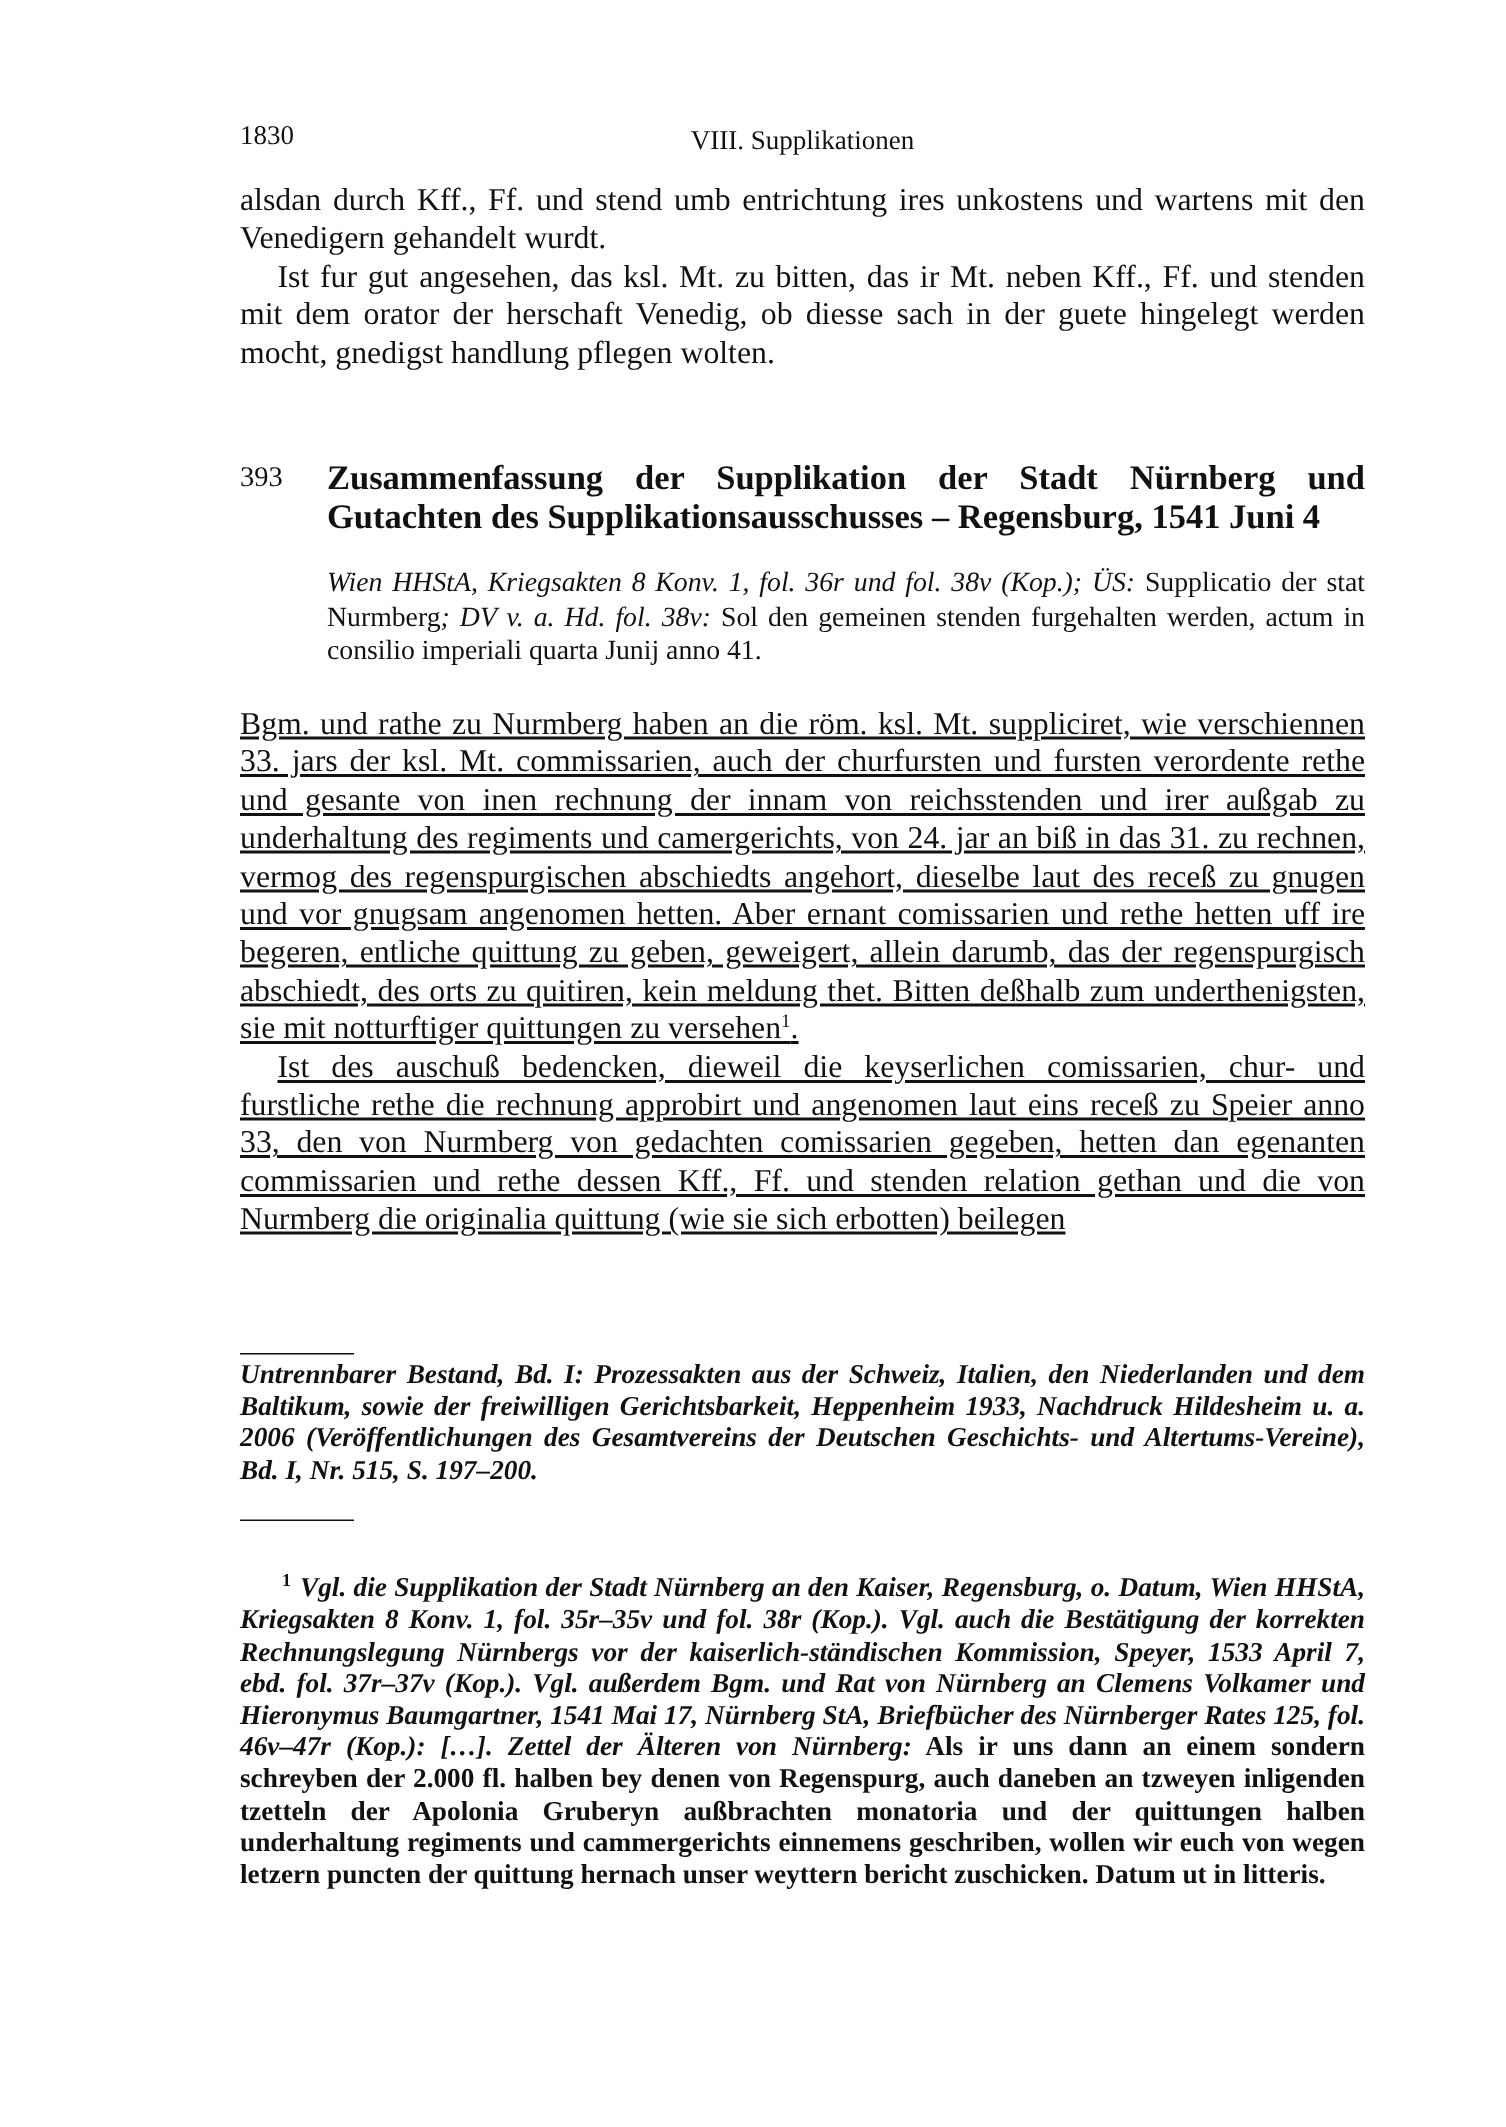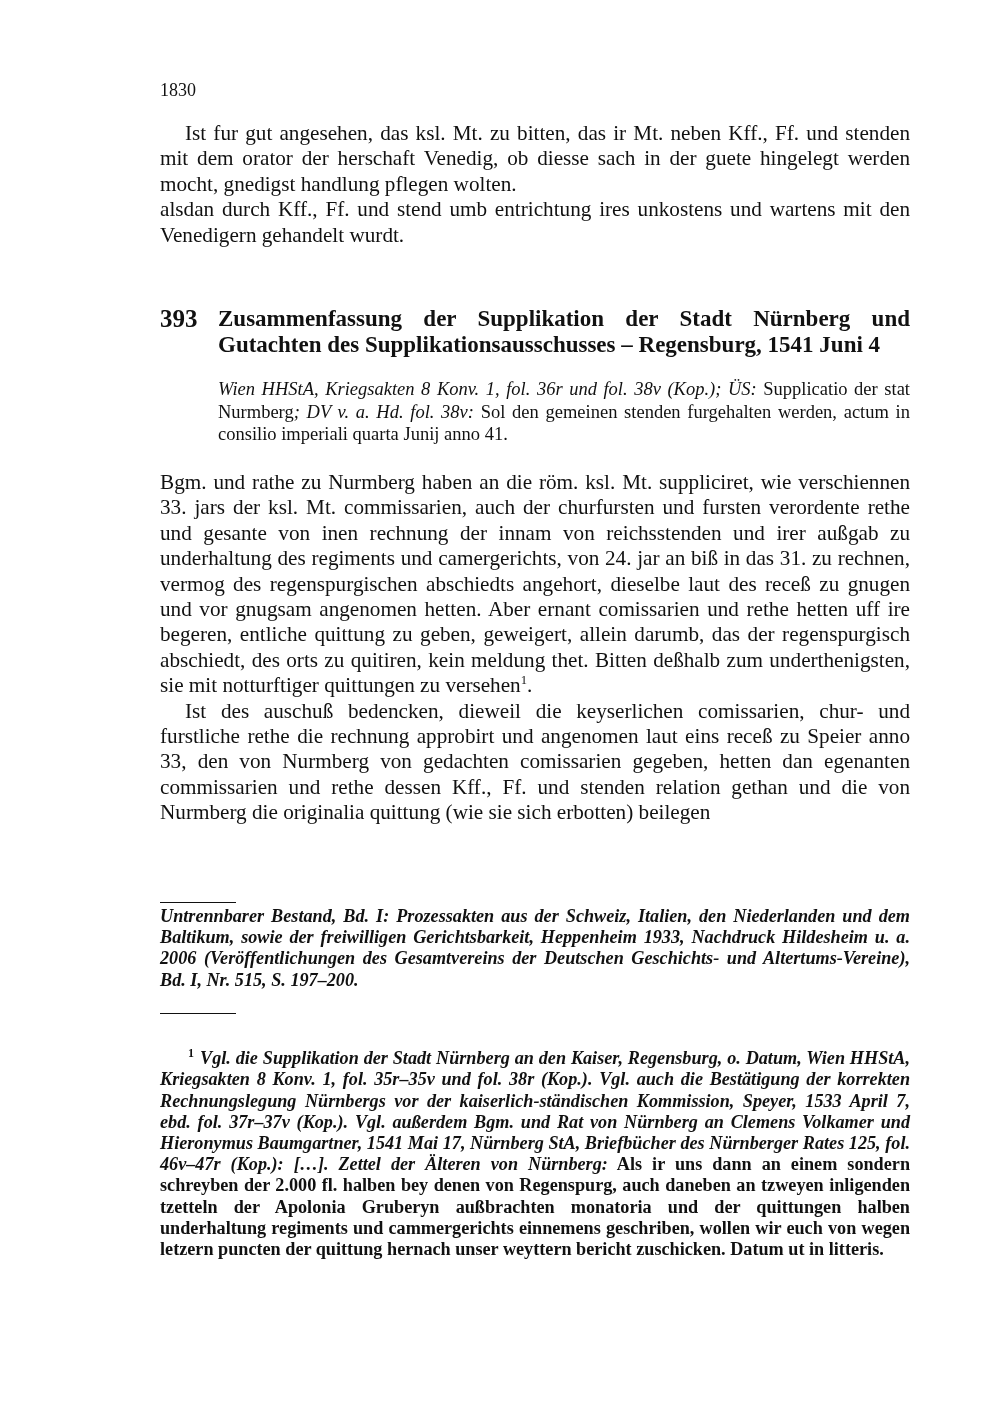--- a/index.html
+++ b/index.html
@@ -6,44 +6,45 @@
   body { width: 1004px; height: 1418px; position: relative; overflow: hidden;
          font-family: "Liberation Serif", "DejaVu Serif", serif; color: #111; }
   .page { position: absolute; left: 160px; top: 0; width: 750px; }
   .header { position: absolute; top: 80px; left: 0; width: 750px; height: 26px; }
   .header .pno { position: absolute; left: 0; top: 0; font-size: 18px; }
   .header .running { position: absolute; left: 0; right: 0; text-align: center; top: 3px; font-size: 18px; }
   .body-text { font-size: 21.2px; line-height: 25.4px; text-align: justify; margin: 0; }
   .indent { text-indent: 25px; }
   .block1 { position: absolute; top: 121px; left: 0; width: 750px; }
   .entry { position: absolute; top: 306px; left: 0; width: 750px; }
-  .entry .num { position: absolute; left: 0; top: 0; font-weight: bold; font-size: 25px; line-height: 26px; }
+  .entry .num { position: absolute; left: 0; top: 0; font-weight: normal; font-size: 19px; line-height: 26px; }
   .entry .title { margin-left: 58px; font-weight: bold; font-size: 23px; line-height: 26px; text-align: justify; }
   .source { position: absolute; top: 378px; left: 58px; width: 692px; font-size: 18.5px; line-height: 22.5px; text-align: justify; }
   .it { font-style: italic; }
-  .block2 { position: absolute; top: 470px; left: 0; width: 750px; }
+  .block2 { position: absolute; top: 470px; left: 0; width: 750px; text-decoration: underline; }
   .rule { position: absolute; left: 0; width: 76px; height: 1px; background: #111; }
   .fn { font-size: 18.2px; line-height: 21.2px; text-align: justify; margin: 0; font-weight: bold; }
   .fn-a { position: absolute; top: 906px; left: 0; width: 750px; }
   .fn-b { position: absolute; top: 1043px; left: 0; width: 750px; }
   sup { font-size: 0.6em; vertical-align: 0.6em; line-height: 0; }
   .fn-num { font-size: 12px; vertical-align: 0.6em; padding-left: 28px; padding-right: 6px; }
 </style>
 </head>
 <body>
 
 <div class="page">
 
   <div class="header">
     <span class="pno">1830</span>
+    <span class="running">VIII. Supplikationen</span>
   </div>
 
   <div class="block1">
+    <p class="body-text">alsdan durch Kff., Ff. und stend umb entrichtung ires unkostens und wartens mit den Venedigern gehandelt wurdt.</p>
     <p class="body-text indent">Ist fur gut angesehen, das ksl. Mt. zu bitten, das ir Mt. neben Kff., Ff. und stenden mit dem orator der herschaft Venedig, ob diesse sach in der guete hingelegt werden mocht, gnedigst handlung pflegen wolten.</p>
-    <p class="body-text">alsdan durch Kff., Ff. und stend umb entrichtung ires unkostens und wartens mit den Venedigern gehandelt wurdt.</p>
   </div>
 
   <div class="entry">
     <span class="num">393</span>
     <div class="title">Zusammenfassung der Supplikation der Stadt Nürnberg und Gutachten des Supplikationsausschusses – Regensburg, 1541 Juni 4</div>
   </div>
 
   <div class="source"><span class="it">Wien HHStA, Kriegsakten 8 Konv. 1, fol. 36r und fol. 38v (Kop.); ÜS:</span><span> Supplicatio der stat Nurmberg</span><span class="it">; DV v. a. Hd. fol. 38v:</span><span> Sol den gemeinen stenden furgehalten werden, actum in consilio imperiali quarta Junij anno 41.</span></div>
 
   <div class="block2">

